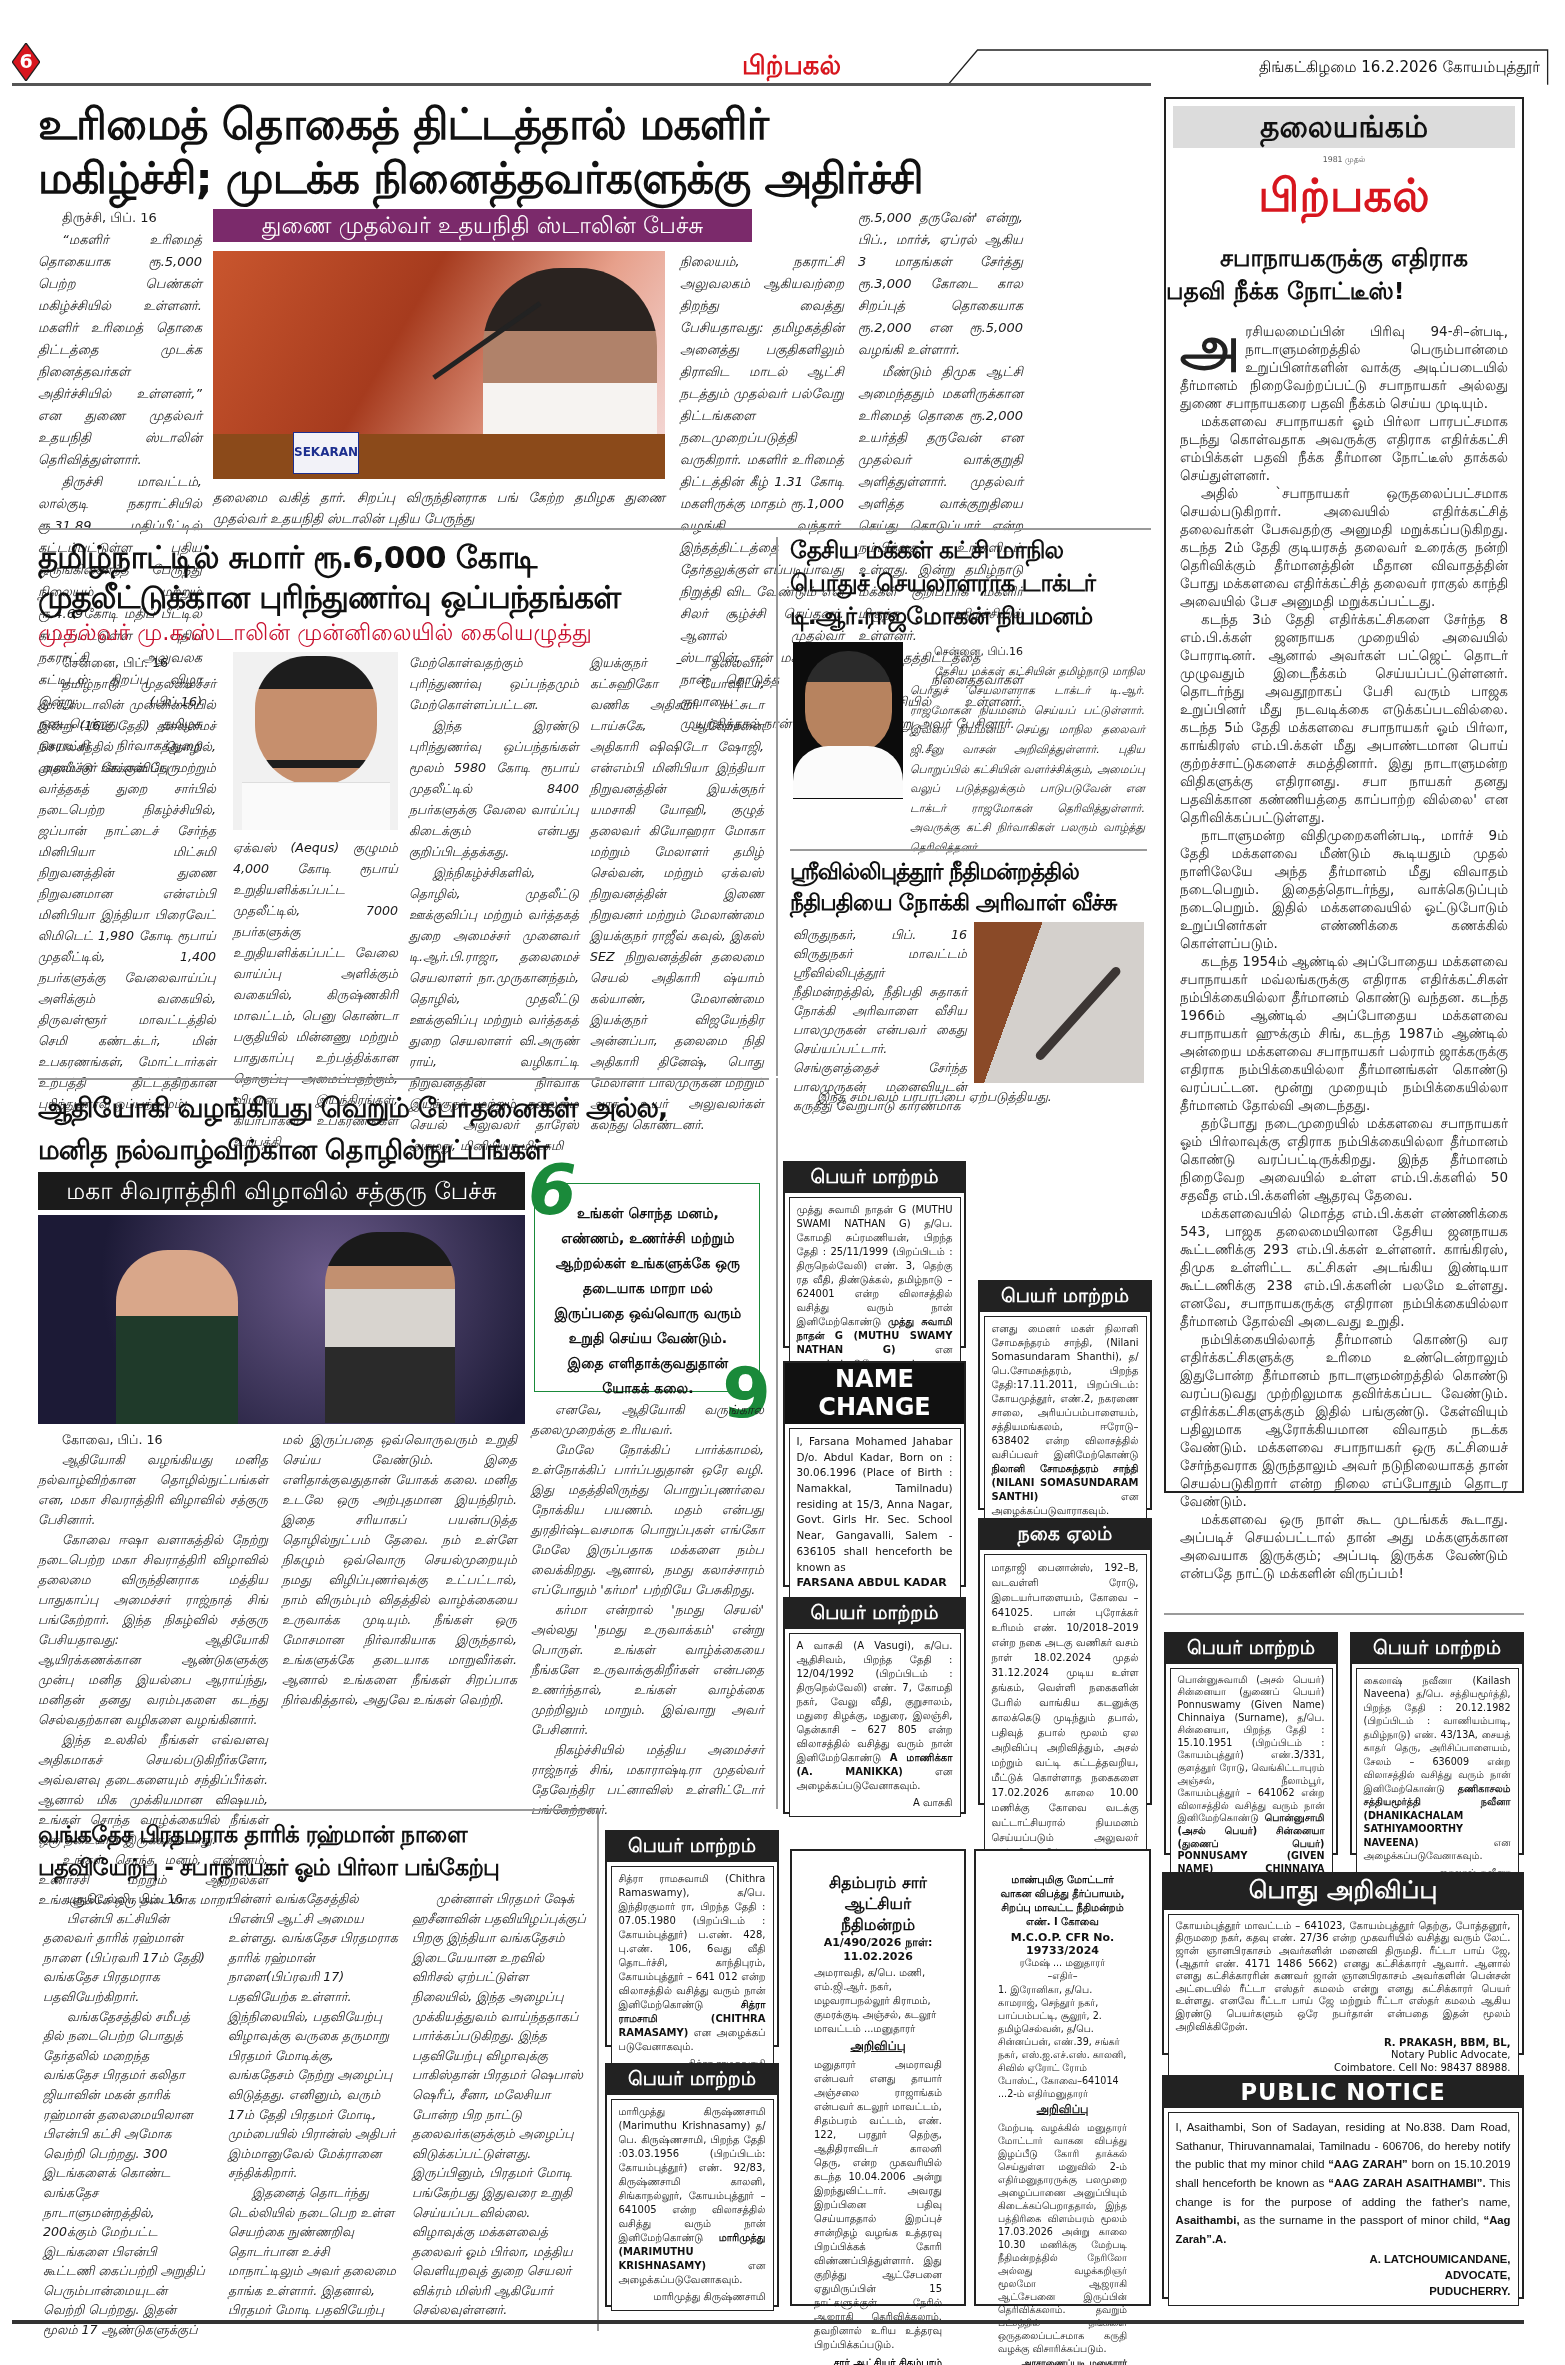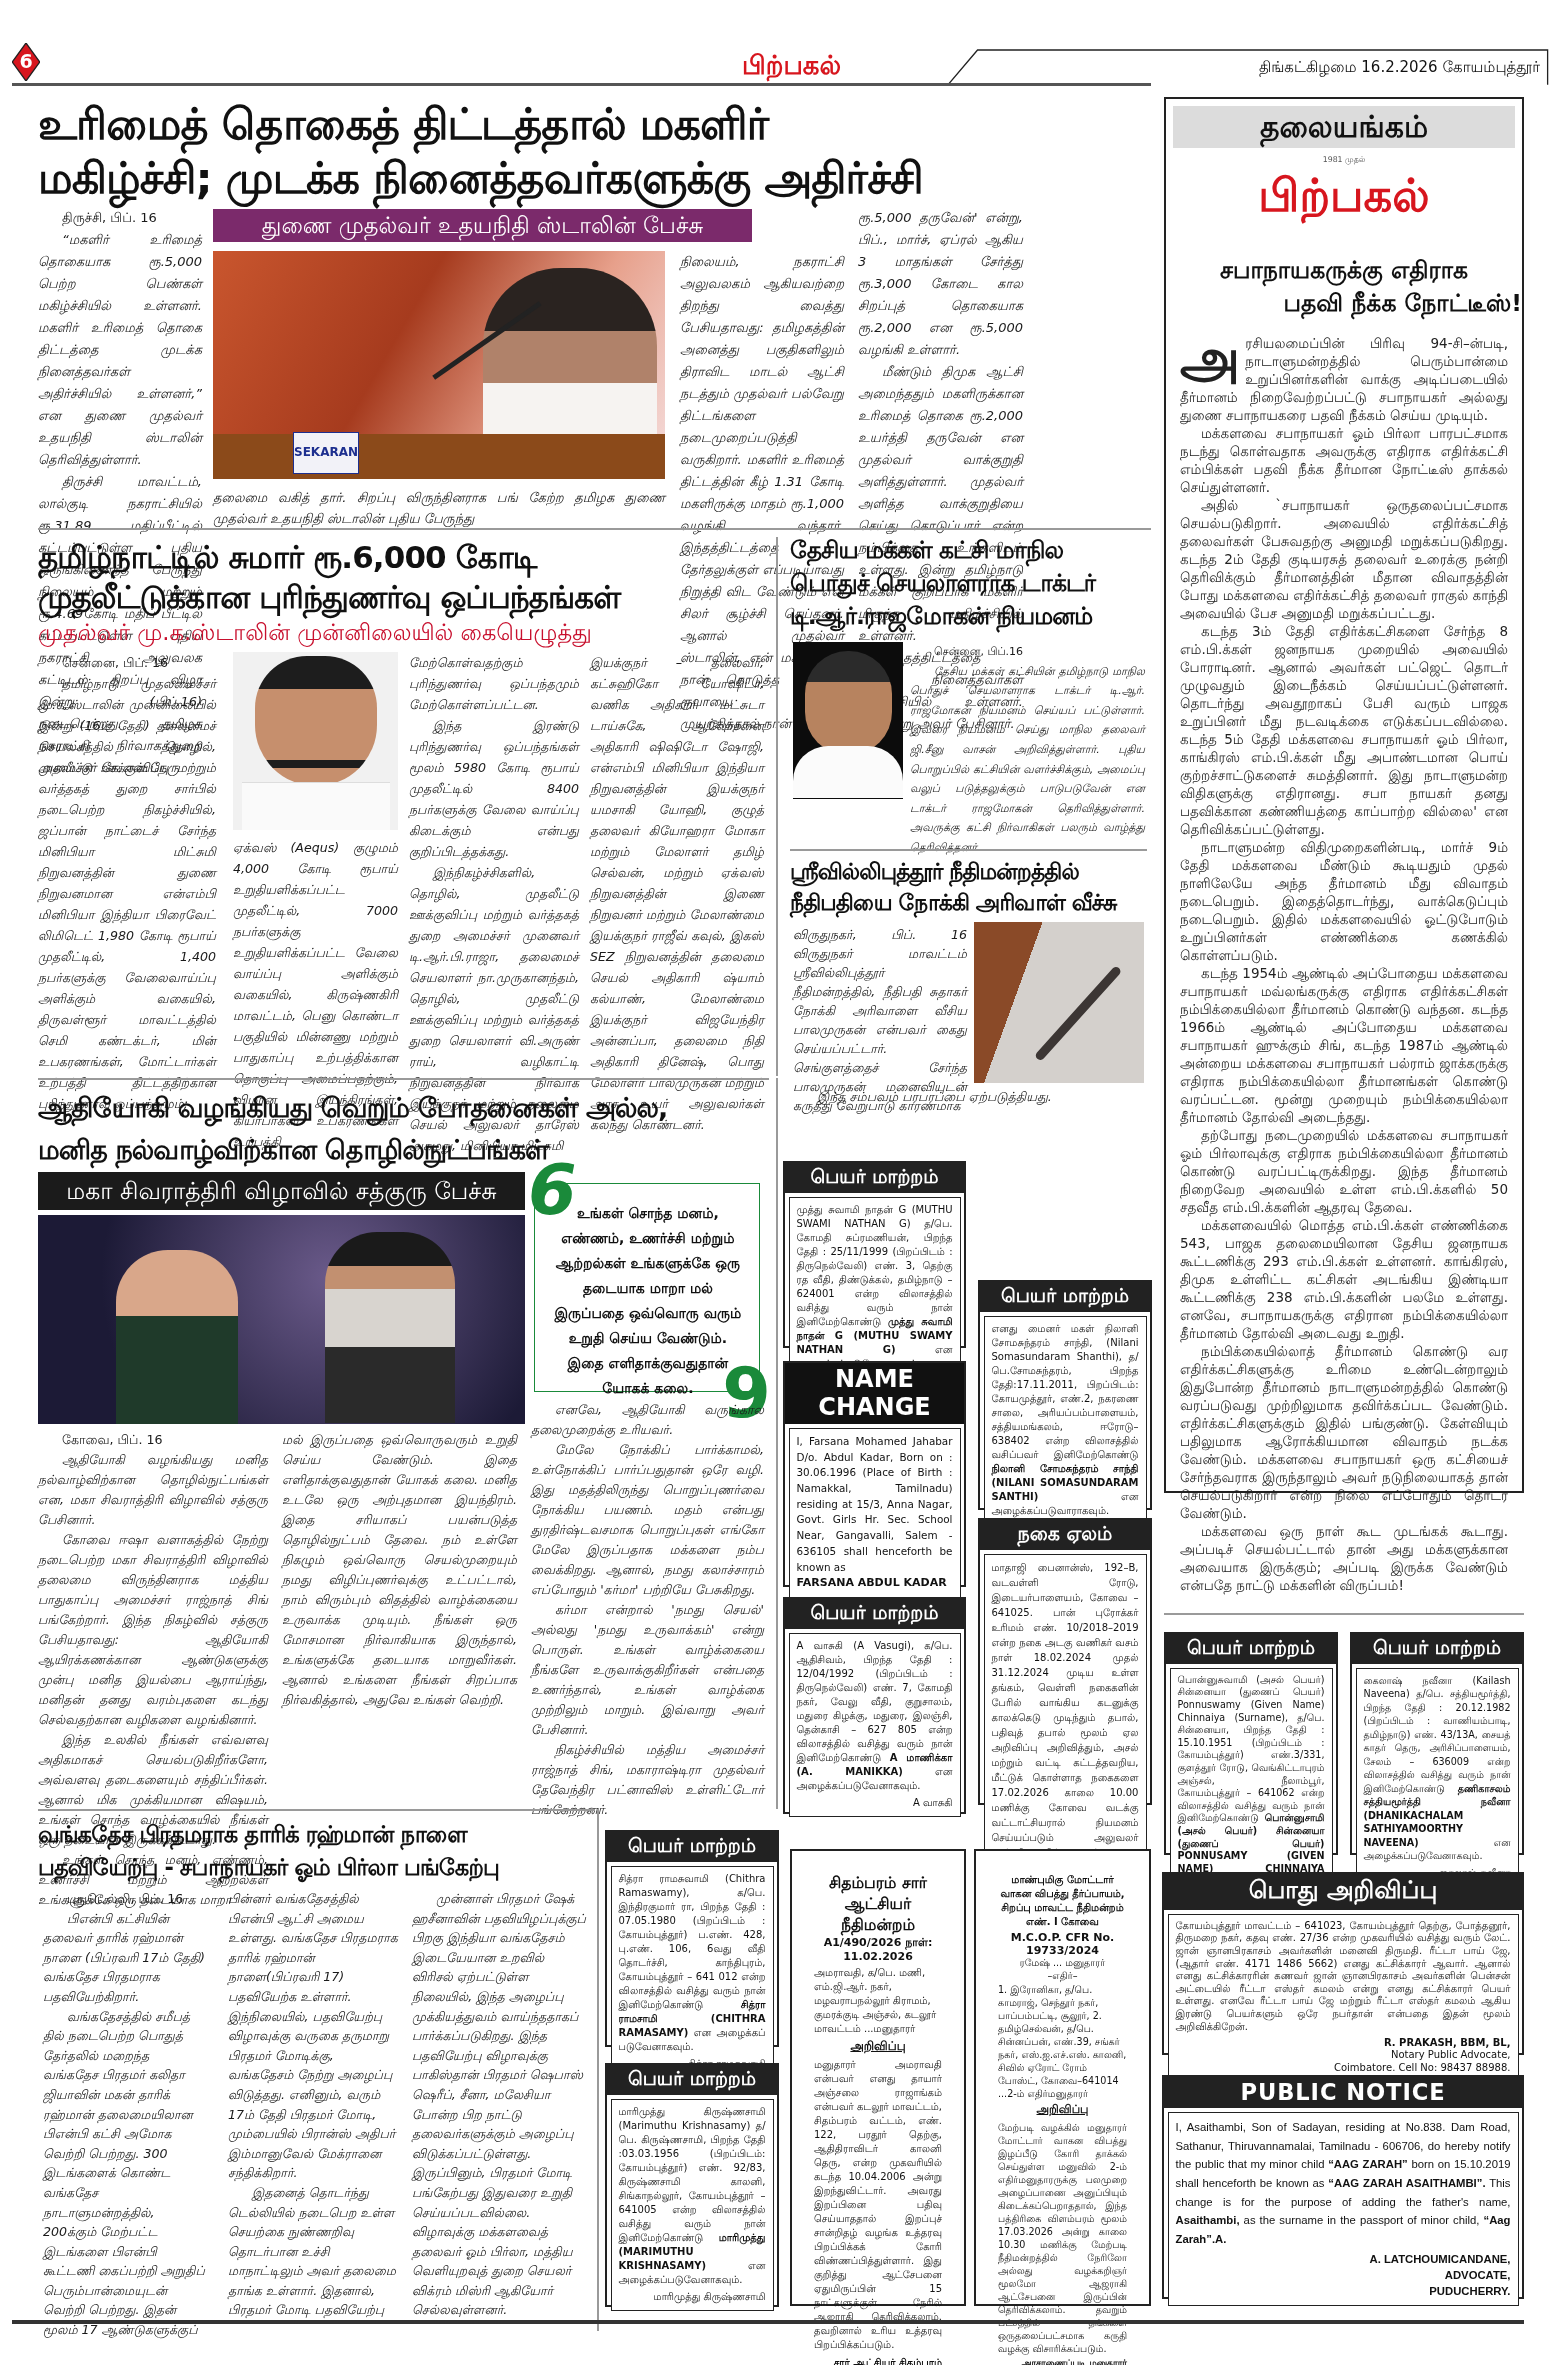--- a/index.html
+++ b/index.html
@@ -261,22 +261,22 @@
 Advocates, Coimbatore</div>
   </div>
 </div>
 
 <div class="abs" style="left:1164px;top:97px;width:360px;height:1396px;border:2.6px solid #222">
   <div style="margin:7px;height:42px;background:#dcdcdc;text-align:center">
     <span style="font-weight:bold;font-size:30px;line-height:42px">தலையங்கம்</span>
   </div>
   <div style="text-align:center;font-size:7.8px;color:#555;margin-top:1.7px">1981 முதல்</div>
   <div style="text-align:center;color:#d7161e;font-weight:bold;font-size:45px;line-height:61px">பிற்பகல்</div>
-  <div style="text-align:center;font-weight:bold;font-size:23.5px;line-height:33px;margin-top:28px">சபாநாயகருக்கு எதிராக</div>
-  <div style="text-align:right;font-weight:bold;font-size:23.5px;line-height:33px">பதவி நீக்க நோட்டீஸ்!</div>
+  <div style="text-align:center;font-weight:bold;font-size:23.5px;line-height:33px;margin-top:16px">சபாநாயகருக்கு எதிராக</div>
+  <div style="text-align:left;font-weight:bold;font-size:23.5px;line-height:33px">பதவி நீக்க நோட்டீஸ்!</div>
   <div style="padding:14px 14px 0 14px;font-size:13.5px;line-height:18px;text-align:justify;color:#222">
     <p><span style="float:left;font-size:54px;line-height:49px;font-weight:bold;margin-right:5.2px">அ</span><span>ரசியலமைப்பின் பிரிவு 94-சி–ன்படி, நாடாளுமன்றத்தில் பெரும்பான்மை உறுப்பினர்களின் வாக்கு அடிப்படையில் தீர்மானம் நிறைவேற்றப்பட்டு சபாநாயகர் அல்லது துணை சபாநாயகரை பதவி நீக்கம் செய்ய முடியும்.</span></p>
     <p style="text-indent:21px">மக்களவை சபாநாயகர் ஓம் பிர்லா பாரபட்சமாக நடந்து கொள்வதாக அவருக்கு எதிராக எதிர்க்கட்சி எம்பிக்கள் பதவி நீக்க தீர்மான நோட்டீஸ் தாக்கல் செய்துள்ளனர்.</p>
     <p style="text-indent:21px">அதில் `சபாநாயகர் ஒருதலைப்பட்சமாக செயல்படுகிறார். அவையில் எதிர்க்கட்சித் தலைவர்கள் பேசுவதற்கு அனுமதி மறுக்கப்படுகிறது. கடந்த 2ம் தேதி குடியரசுத் தலைவர் உரைக்கு நன்றி தெரிவிக்கும் தீர்மானத்தின் மீதான விவாதத்தின் போது மக்களவை எதிர்க்கட்சித் தலைவர் ராகுல் காந்தி அவையில் பேச அனுமதி மறுக்கப்பட்டது.</p>
     <p style="text-indent:21px">கடந்த 3ம் தேதி எதிர்க்கட்சிகளை சேர்ந்த 8 எம்.பி.க்கள் ஜனநாயக முறையில் அவையில் போராடினர். ஆனால் அவர்கள் பட்ஜெட் தொடர் முழுவதும் இடைநீக்கம் செய்யப்பட்டுள்ளனர். தொடர்ந்து அவதூறாகப் பேசி வரும் பாஜக உறுப்பினர் மீது நடவடிக்கை எடுக்கப்படவில்லை. கடந்த 5ம் தேதி மக்களவை சபாநாயகர் ஓம் பிர்லா, காங்கிரஸ் எம்.பி.க்கள் மீது அபாண்டமான பொய் குற்றச்சாட்டுகளைச் சுமத்தினார். இது நாடாளுமன்ற விதிகளுக்கு எதிரானது. சபா நாயகர் தனது பதவிக்கான கண்ணியத்தை காப்பாற்ற வில்லை' என தெரிவிக்கப்பட்டுள்ளது.</p>
     <p style="text-indent:21px">நாடாளுமன்ற விதிமுறைகளின்படி, மார்ச் 9ம் தேதி மக்களவை மீண்டும் கூடியதும் முதல் நாளிலேயே அந்த தீர்மானம் மீது விவாதம் நடைபெறும். இதைத்தொடர்ந்து, வாக்கெடுப்பும் நடைபெறும். இதில் மக்களவையில் ஓட்டுபோடும் உறுப்பினர்கள் எண்ணிக்கை கணக்கில் கொள்ளப்படும்.</p>
     <p style="text-indent:21px">கடந்த 1954ம் ஆண்டில் அப்போதைய மக்களவை சபாநாயகர் மவ்லங்கருக்கு எதிராக எதிர்க்கட்சிகள் நம்பிக்கையில்லா தீர்மானம் கொண்டு வந்தன. கடந்த 1966ம் ஆண்டில் அப்போதைய மக்களவை சபாநாயகர் ஹுக்கும் சிங், கடந்த 1987ம் ஆண்டில் அன்றைய மக்களவை சபாநாயகர் பல்ராம் ஜாக்கருக்கு எதிராக நம்பிக்கையில்லா தீர்மானங்கள் கொண்டு வரப்பட்டன. மூன்று முறையும் நம்பிக்கையில்லா தீர்மானம் தோல்வி அடைந்தது.</p>
     <p style="text-indent:21px">தற்போது நடைமுறையில் மக்களவை சபாநாயகர் ஓம் பிர்லாவுக்கு எதிராக நம்பிக்கையில்லா தீர்மானம் கொண்டு வரப்பட்டிருக்கிறது. இந்த தீர்மானம் நிறைவேற அவையில் உள்ள எம்.பி.க்களில் 50 சதவீத எம்.பி.க்களின் ஆதரவு தேவை.</p>
     <p style="text-indent:21px">மக்களவையில் மொத்த எம்.பி.க்கள் எண்ணிக்கை 543, பாஜக தலைமையிலான தேசிய ஜனநாயக கூட்டணிக்கு 293 எம்.பி.க்கள் உள்ளனர். காங்கிரஸ், திமுக உள்ளிட்ட கட்சிகள் அடங்கிய இண்டியா கூட்டணிக்கு 238 எம்.பி.க்களின் பலமே உள்ளது. எனவே, சபாநாயகருக்கு எதிரான நம்பிக்கையில்லா தீர்மானம் தோல்வி அடைவது உறுதி.</p>
     <p style="text-indent:21px">நம்பிக்கையில்லாத் தீர்மானம் கொண்டு வர எதிர்க்கட்சிகளுக்கு உரிமை உண்டென்றாலும் இதுபோன்ற தீர்மானம் நாடாளுமன்றத்தில் கொண்டு வரப்படுவது முற்றிலுமாக தவிர்க்கப்பட வேண்டும். எதிர்க்கட்சிகளுக்கும் இதில் பங்குண்டு. கேள்வியும் பதிலுமாக ஆரோக்கியமான விவாதம் நடக்க வேண்டும். மக்களவை சபாநாயகர் ஒரு கட்சியைச் சேர்ந்தவராக இருந்தாலும் அவர் நடுநிலையாகத் தான் செயல்படுகிறார் என்ற நிலை எப்போதும் தொடர வேண்டும்.</p>

